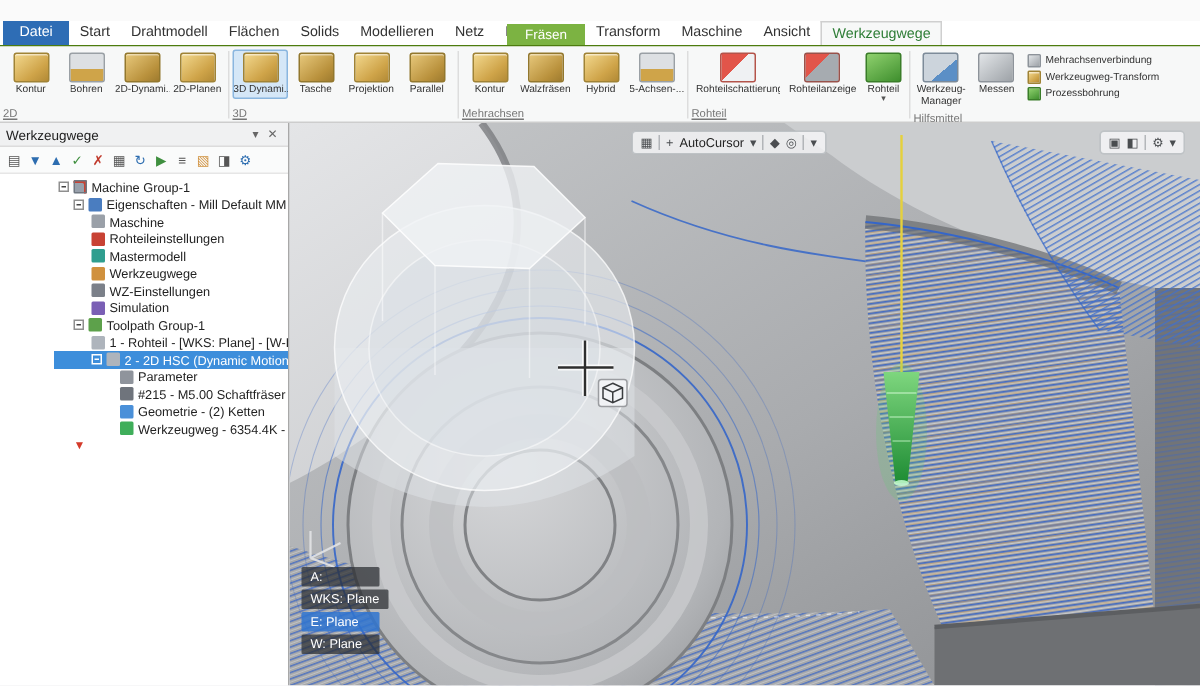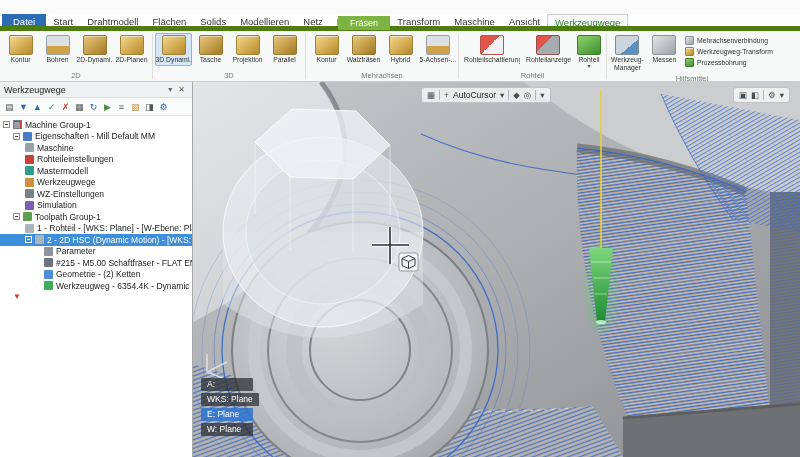--- a/index.html
+++ b/index.html
@@ -4,34 +4,34 @@
 <style>
   * { box-sizing:border-box; margin:0; padding:0; }
   html,body { width:800px; height:457px; overflow:hidden; font-family:"Liberation Sans",sans-serif; background:#fff; }
   .app { position:relative; width:800px; height:457px; background:#fff; }
 
   
   .titlebar { height:14px; background:#fafafa; position:relative; }
   .context-tab { position:absolute; left:338px; top:16px; height:14px; line-height:14px; padding:0 12px; background:#7cb342; color:#fff; font-size:9px; }
 
   
-  .menubar { height:17px; display:flex; align-items:stretch; background:#fff; border-bottom:5px solid #4d7c0f; padding-left:2px; }
+  .menubar { height:17px; display:flex; align-items:stretch; background:#fff; border-bottom:1px solid #4d7c0f; padding-left:2px; }
   .mtab { font-size:9.5px; color:#333; padding:0 7px; line-height:16px; white-space:nowrap; }
   .mtab.file { background:#2e6db5; color:#fff; padding:0 11px; }
   .mtab.active { color:#2e7d36; border:1px solid #cfcfcf; border-bottom:none; background:#f7f8f8; }
 
   
   .ribbon { height:51px; background:#f7f8f8; border-bottom:1px solid #cdcdcd; display:flex; padding:1px 2px 0 2px; }
   .rgroup { display:flex; flex-direction:column; }
   .ritems { display:flex; align-items:flex-start; flex:1; padding-top:1px; }
   .rbtn { width:37px; display:flex; flex-direction:column; align-items:center; padding:1px 0; border-radius:2px; border:1px solid transparent; }
   .rbtn.sel { background:#d5e7f7; border-color:#8ab6df; }
   .ricon { width:24px; height:20px; border-radius:2px; margin-bottom:1px; }
   .rlabel { font-size:6.8px; color:#333; white-space:nowrap; max-width:36px; overflow:hidden; text-align:center; line-height:1.15; }
-  .gname { font-size:7.5px; color:#777; text-align:center; height:10px; line-height:10px; }
+  .gname { font-size:7.5px; color:#777; text-align:left; height:10px; line-height:10px;text-decoration:underline; }
   .gsep { width:1px; background:#dddddd; margin:2px 2px; }
   .rohitems .rbtn { width:auto; padding:1px 2px; }
   .rohitems .rlabel { max-width:56px; }
   .caret { font-size:6px; color:#555; line-height:4px; }
   .hm-col { display:flex; flex-direction:column; gap:2px; padding:3px 2px 0 2px; }
   .hm-row { display:flex; align-items:center; gap:3px; font-size:6.8px; color:#333; white-space:nowrap; }
   .mini { width:9px; height:9px; border-radius:1px; flex:none; }
   .wm .rlabel { white-space:normal; max-width:42px; }
 
   .i-gold { background:linear-gradient(140deg,#f2d88e,#cfa449 65%,#b28a36); border:1px solid #a08336; box-shadow:inset 0 1px 0 rgba(255,255,255,.55); }
@@ -47,21 +47,21 @@
   .workspace { display:flex; height:375px; }
 
   
   .panel { width:193px; border-right:1px solid #a8a8a8; display:flex; flex-direction:column; background:#fff; }
   .phead { height:16px; background:#f0f1f2; border-bottom:1px solid #dcdcdc; display:flex; align-items:center; padding:0 4px; font-size:9px; color:#222; }
   .phead .sp { flex:1; }
   .phico { font-size:8px; color:#666; padding:0 3px; }
   .ptools { height:18px; display:flex; align-items:center; gap:1px; padding:0 3px; border-bottom:1px solid #e6e6e6; background:#fafbfb; }
   .pti { width:13px; height:14px; font-size:9px; line-height:14px; text-align:center; border-radius:2px; }
   .pti.g{color:#3f8f3f}.pti.r{color:#c0392b}.pti.b{color:#2d6db0}.pti.k{color:#555}.pti.o{color:#d0913e}
-  .ptree { flex:1; padding-top:3px; overflow:hidden; font-size:8.5px; }
+  .ptree { flex:1; padding-top:3px; overflow:hidden; font-size:8.5px;padding-left:36px; }
   .trow { height:11.5px; display:flex; align-items:center; white-space:nowrap; color:#222; overflow:hidden; }
   .d0{padding-left:3px}.d1{padding-left:13px}.d2{padding-left:25px}.d3{padding-left:44px}
   .trow.sel { background:#3d8edb; color:#fff; }
   .exp { width:7px; height:7px; border:1px solid #8f8f8f; background:#fff; margin-right:3px; flex:none; position:relative; }
   .exp::after { content:""; position:absolute; left:1px; right:1px; top:50%; height:1px; margin-top:-0.5px; background:#444; }
   .trow.sel .exp { border-color:#fff; background:transparent; }
   .trow.sel .exp::after { background:#fff; }
   .ticon { width:9px; height:9px; margin-right:3px; border-radius:1px; flex:none; }
   .i-tmg{background:#98a0ab; box-shadow:inset 0 0 0 1px #6f7780, inset -2px 2px 0 #c84234;}
   .i-tprop{background:#4a7dc0}.i-tmach{background:#9aa0a8}.i-tmod{background:#2f9e8f}

